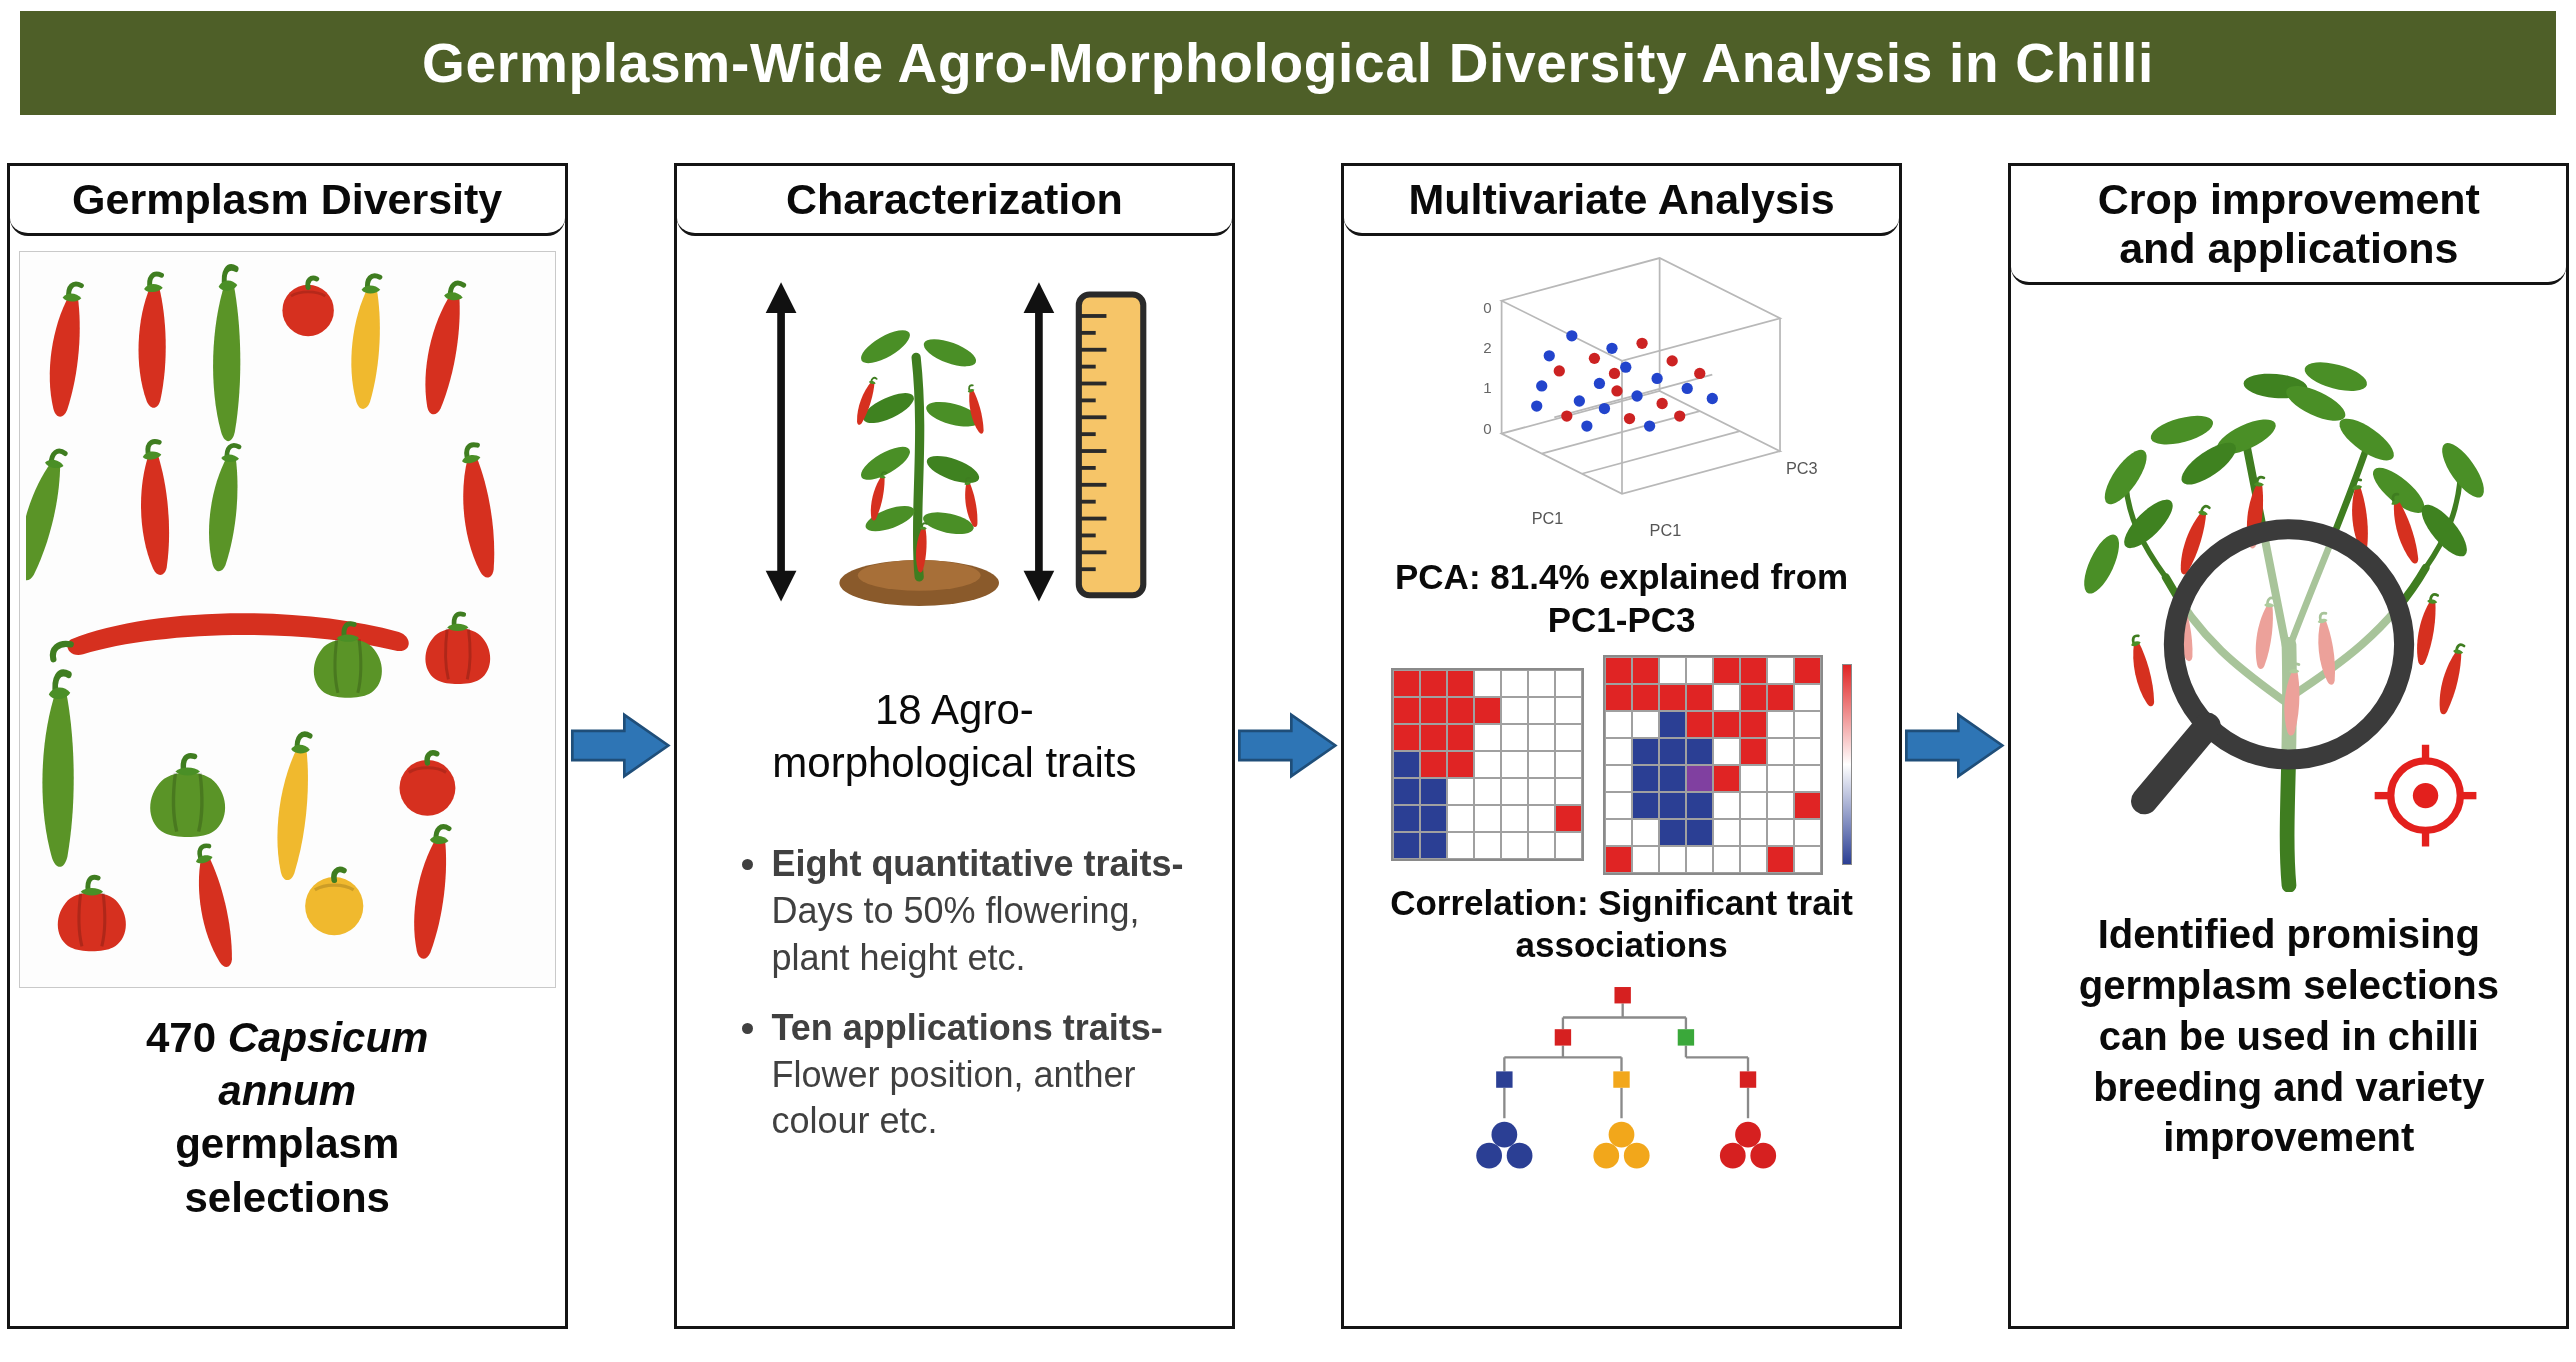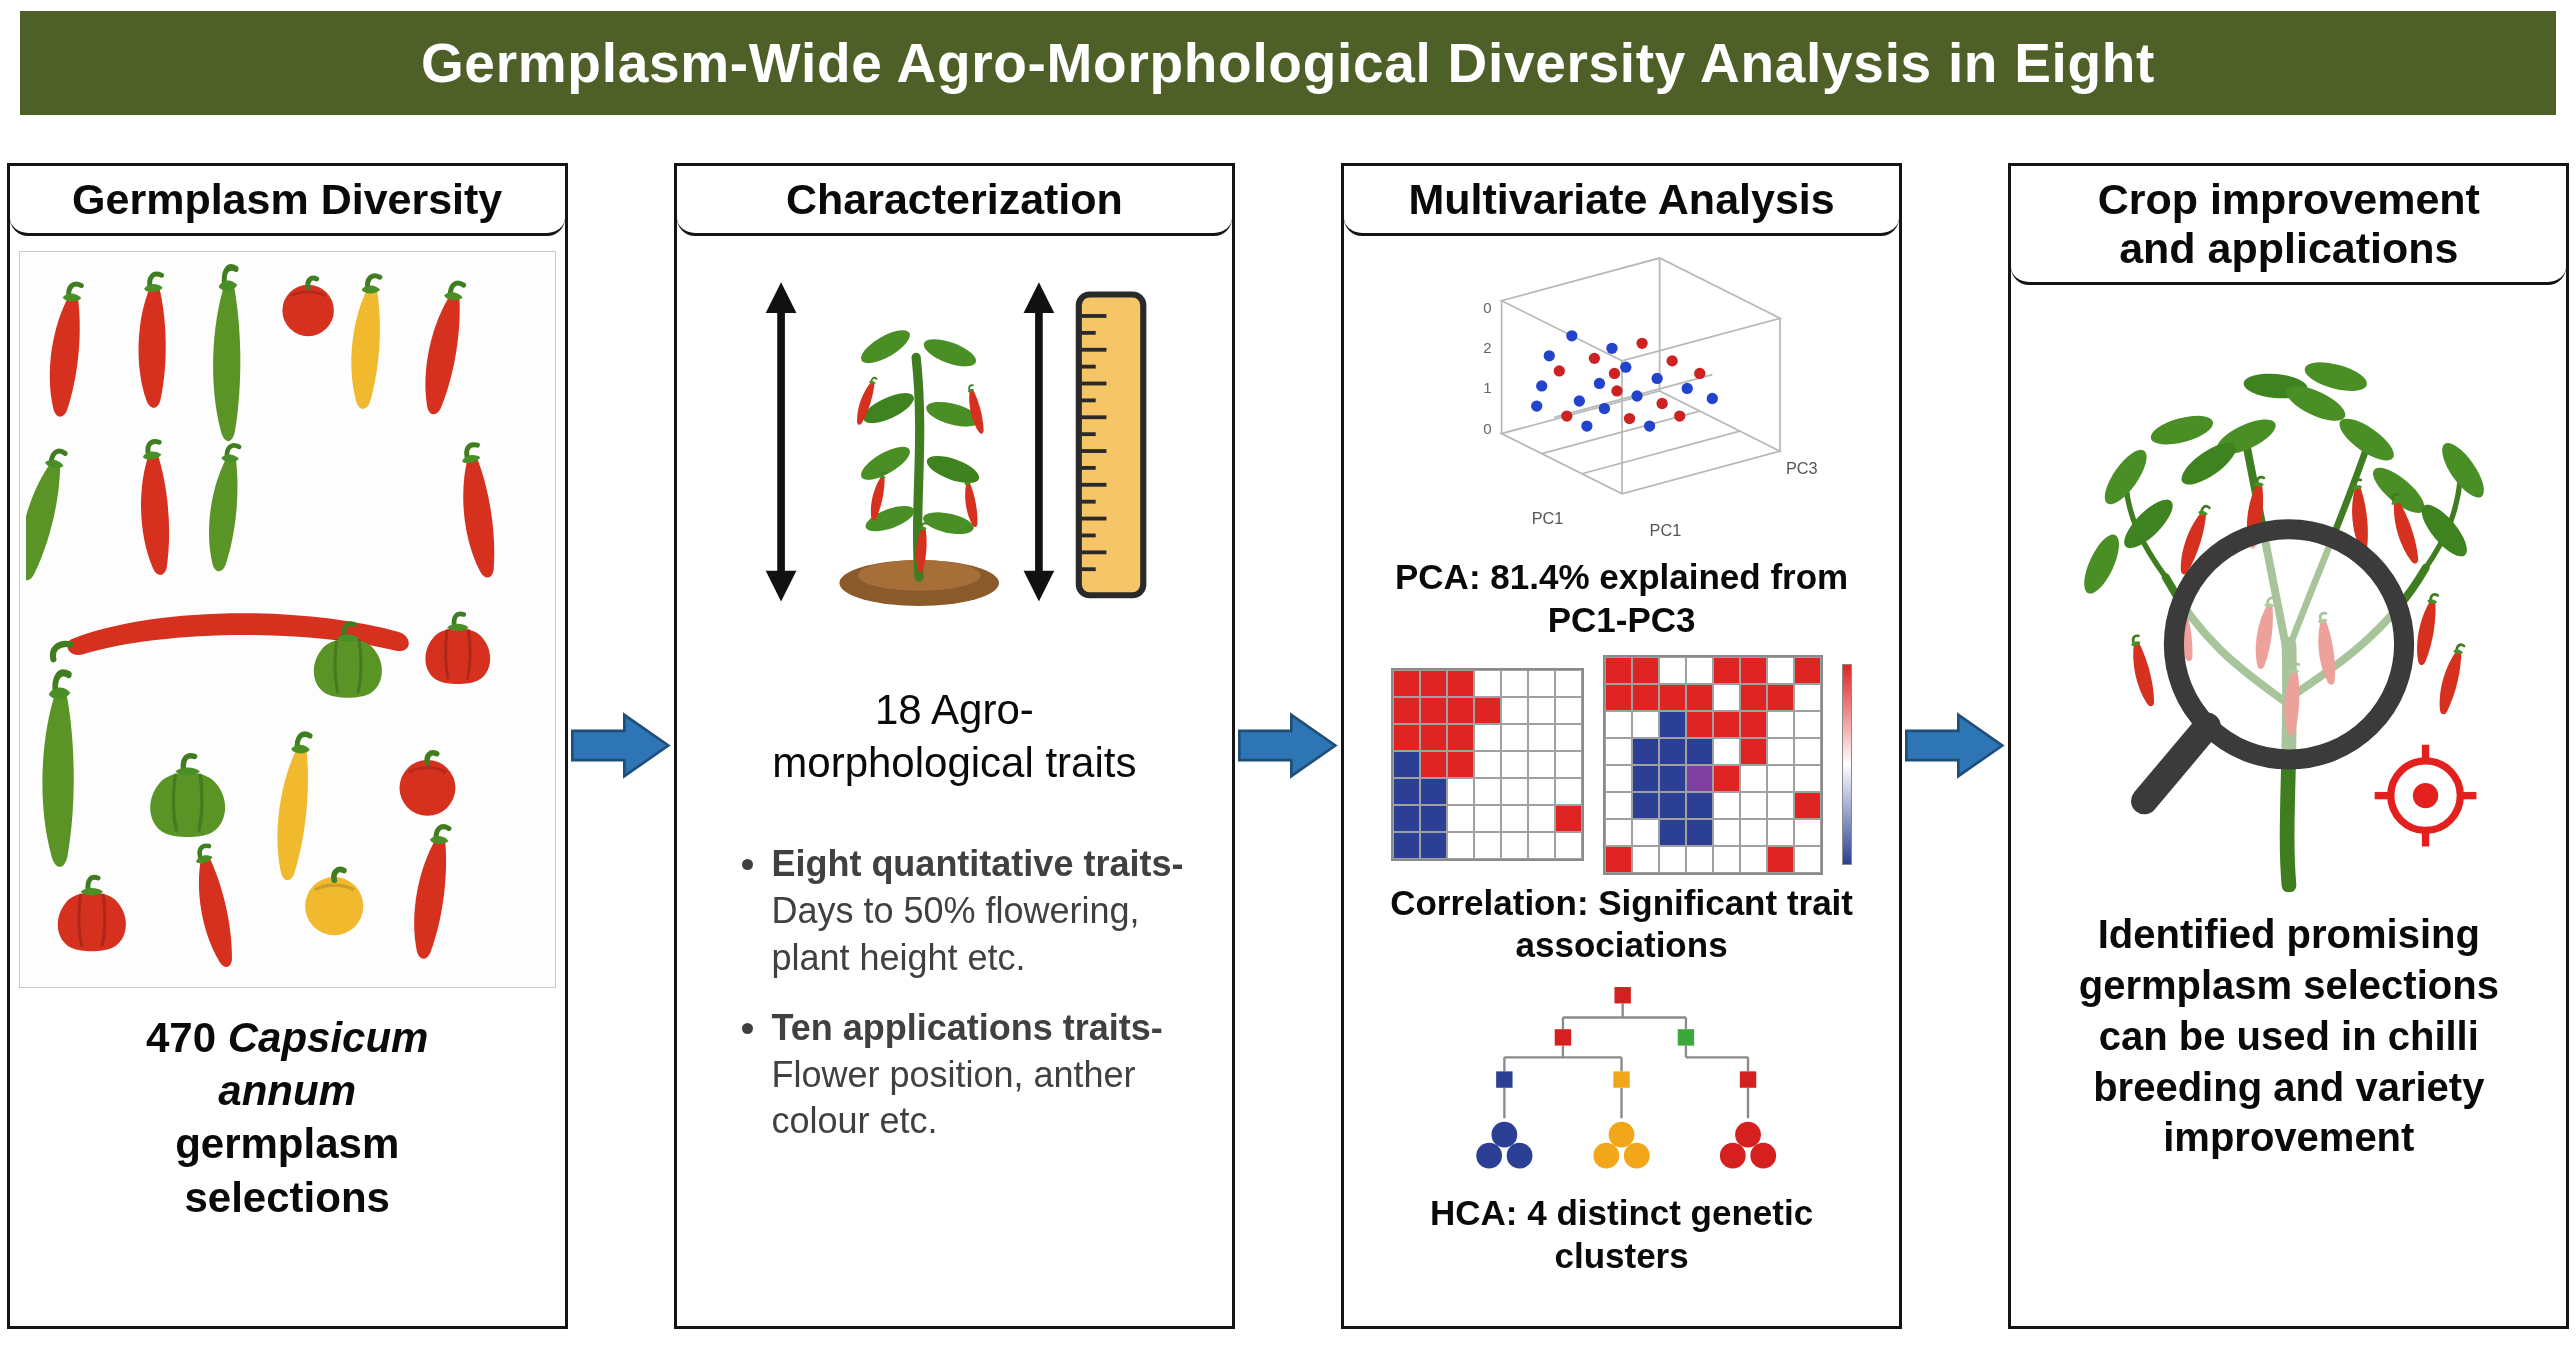--- a/index.html
+++ b/index.html
@@ -70,21 +70,21 @@
     </g>
     <g id="p-leaf">
         <ellipse rx="24" ry="9" fill="currentColor"></ellipse>
       </g>
   </defs>
 </svg>
 
 <div class="page">
 
   <header class="banner">
-    <h1>Germplasm-Wide Agro-Morphological Diversity Analysis in Eight</h1>
+    <h1>Germplasm-Wide Agro-Morphological Diversity Analysis in Chilli</h1>
   </header>
 
   <main class="panels-row">
 
     <section class="panel">
       <div class="panel-header">
         <span>Germplasm Diversity</span>
       </div>
       <div class="panel-body">
         <div class="img-frame">
@@ -421,22 +421,20 @@
                 <circle cx="147" cy="150" r="11"></circle>
                 <circle cx="173" cy="150" r="11"></circle>
             </g>
             <g fill="#d62020">
               <circle cx="268" cy="132" r="11"></circle>
                 <circle cx="255" cy="150" r="11"></circle>
                 <circle cx="281" cy="150" r="11"></circle>
             </g>
           </svg>
         </div>
-        <p class="p3-caption pre">HCA: 4 distinct genetic
-clusters</p>
       </div>
     </section>
 
     <div class="arrow-wrap">
       <svg viewBox="0 0 150 112">
         <polygon points="2,34 80,34 80,10 146,56 80,102 80,78 2,78" fill="#2e75b5" stroke="#1f4e79" stroke-width="4"></polygon>
       </svg>
     </div>
 
     <section class="panel">

